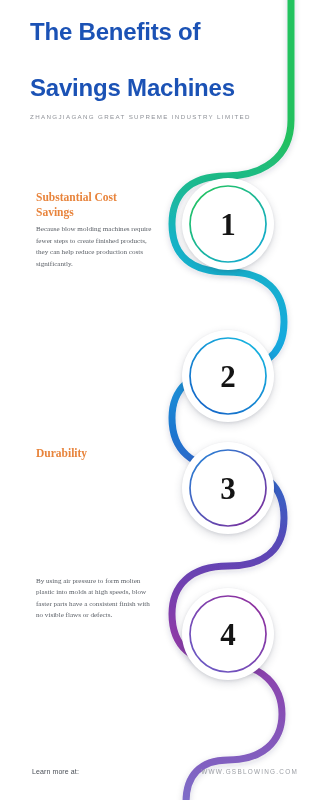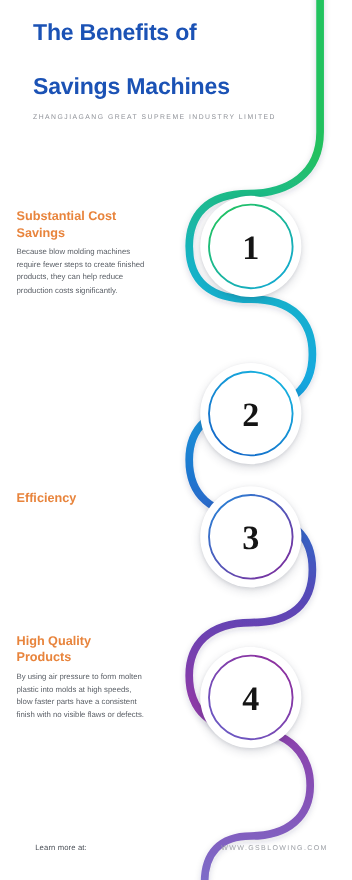--- a/index.html
+++ b/index.html
@@ -27,43 +27,44 @@
 
   
   #header {
     position: absolute;
     left: 30px;
     top: 18px;
     width: 240px;
     z-index: 3;
   }
   #title {
-    font-size: 21px;
+    font-size: 24px;
     line-height: 1.17;
     font-weight: bold;
     color: #1b52b5;
     letter-spacing: -0.2px;
     margin: 0;
   }
   #subtitle {
     margin: 10px 0 0 0;
     font-size: 6.2px;
     line-height: 1.65;
     letter-spacing: 1.35px;
     color: #8f9298;
     font-weight: normal;
     text-transform: uppercase;
   }
 
   
   .benefit {
     position: absolute;
-    left: 15px;
+    left: 36px;
     width: 118px;
     z-index: 3;
+    font-family: Liberation Serif, serif;
   }
   .benefit-heading {
     font-size: 11.5px;
     line-height: 1.28;
     font-weight: bold;
     color: #e8843c;
     margin: 0 0 5px 0;
   }
   .benefit-body {
     font-size: 7.1px;
@@ -218,34 +219,33 @@
 <div class="circle" style="left:182px; top:330px">
   <div class="circle-ring">
     <svg width="80" height="80" viewBox="0 0 80 80" fill="none">
       <circle cx="40" cy="40" r="38" stroke="url(#gradRing2)" stroke-width="1.7" fill="none"></circle>
     </svg>
   </div>
   <span class="circle-num">2</span>
 </div>
 
 <div class="benefit" style="top:446px">
-  <p class="benefit-heading">Efficiency</p>
+  <p class="benefit-heading">Durability</p>
 </div>
 
 <div class="circle" style="left:182px; top:442px">
   <div class="circle-ring">
     <svg width="80" height="80" viewBox="0 0 80 80" fill="none">
       <circle cx="40" cy="40" r="38" stroke="url(#gradRing3)" stroke-width="1.7" fill="none"></circle>
     </svg>
   </div>
   <span class="circle-num">3</span>
 </div>
 
 <div class="benefit" style="top:576px">
-  <p class="benefit-heading">High Quality Products</p>
   <p class="benefit-body">By using air pressure to form molten plastic into molds at high speeds, blow faster parts have a consistent finish with no visible flaws or defects.</p>
 </div>
 
 <div class="circle" style="left:182px; top:588px">
   <div class="circle-ring">
     <svg width="80" height="80" viewBox="0 0 80 80" fill="none">
       <circle cx="40" cy="40" r="38" stroke="url(#gradRing4)" stroke-width="1.7" fill="none"></circle>
     </svg>
   </div>
   <span class="circle-num">4</span>

